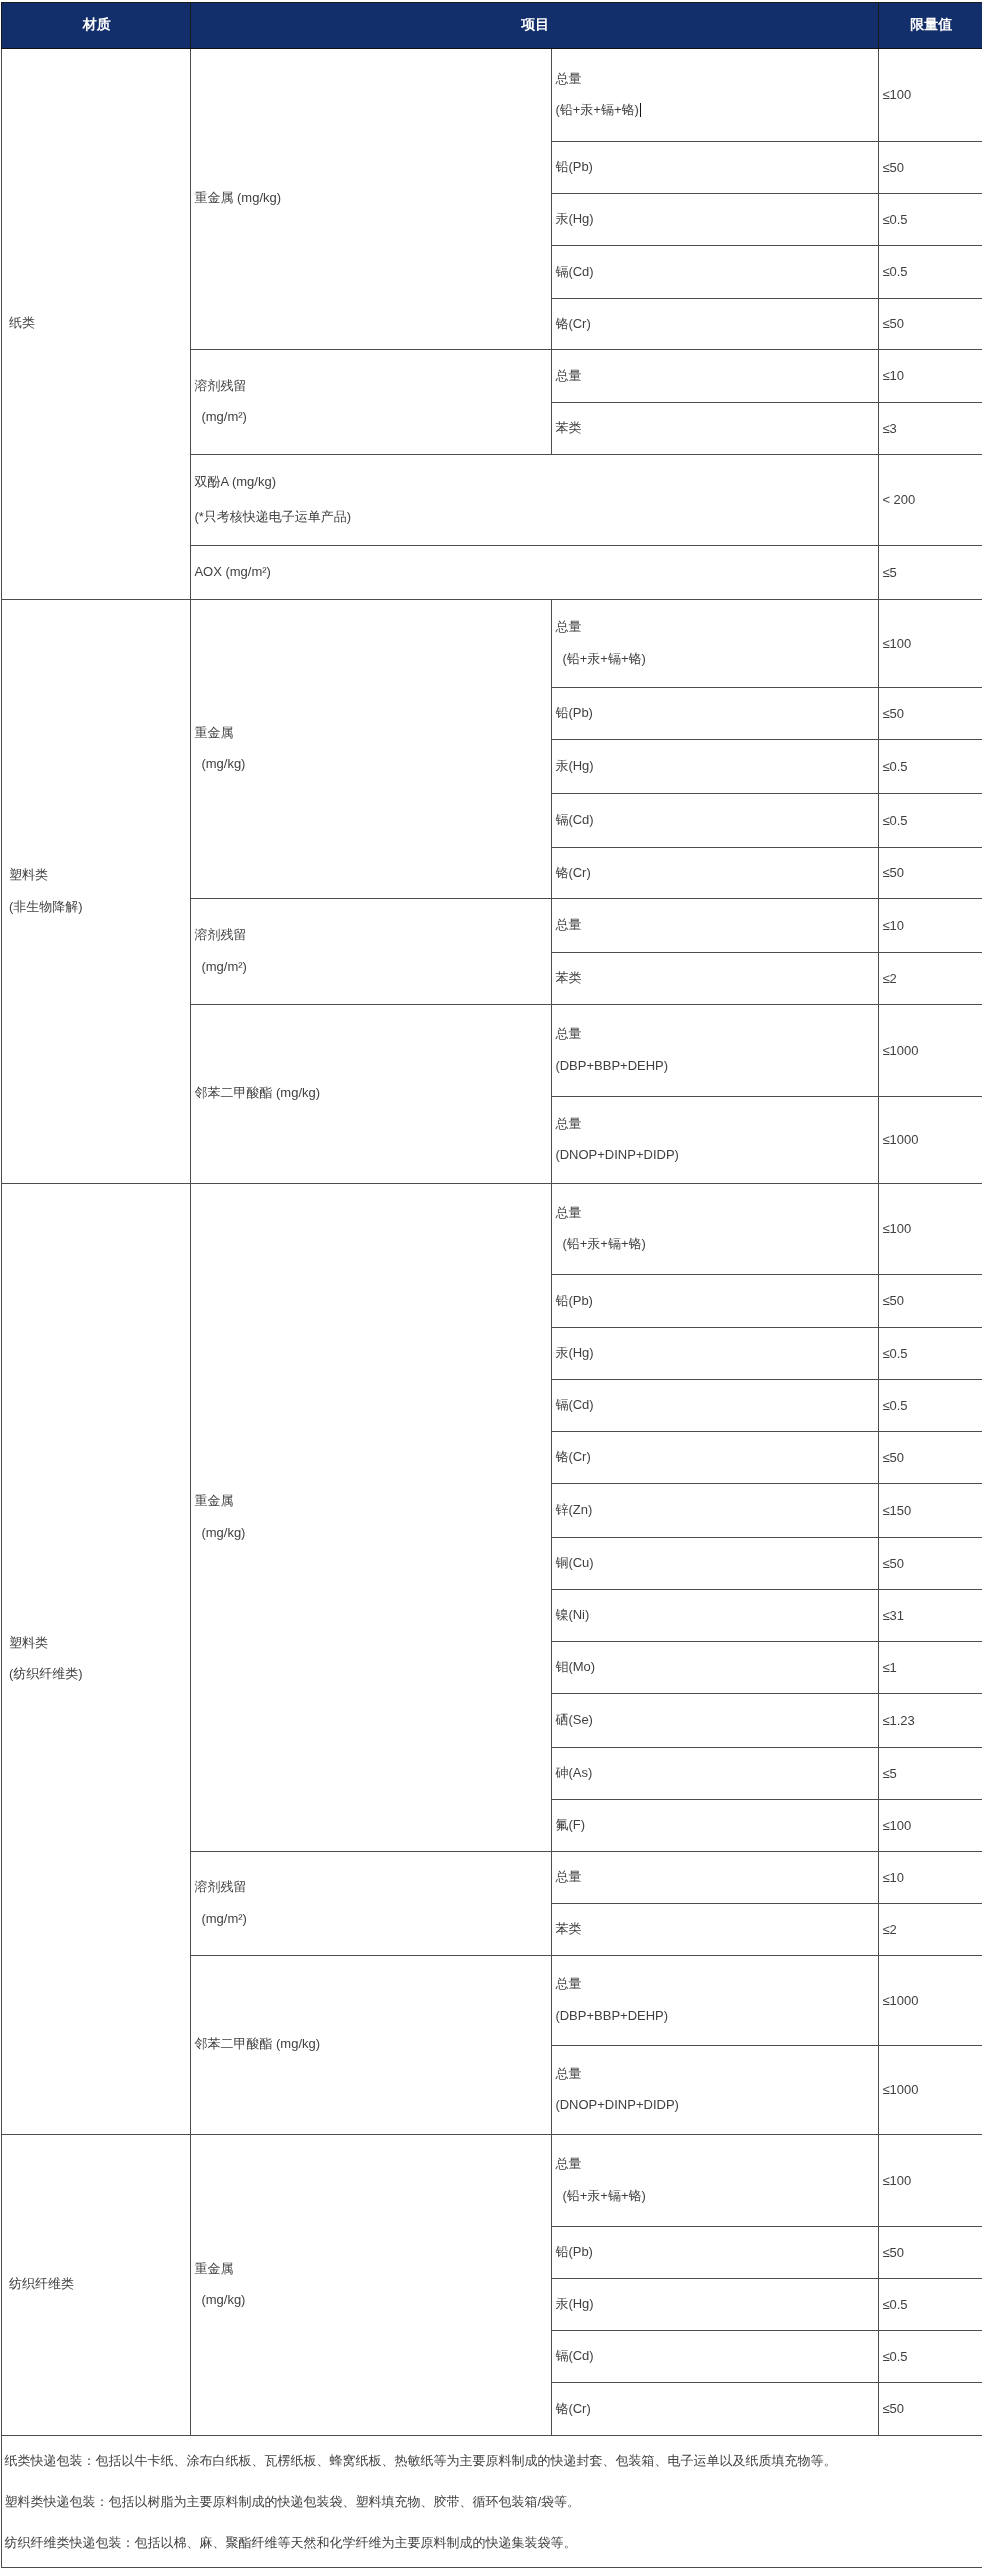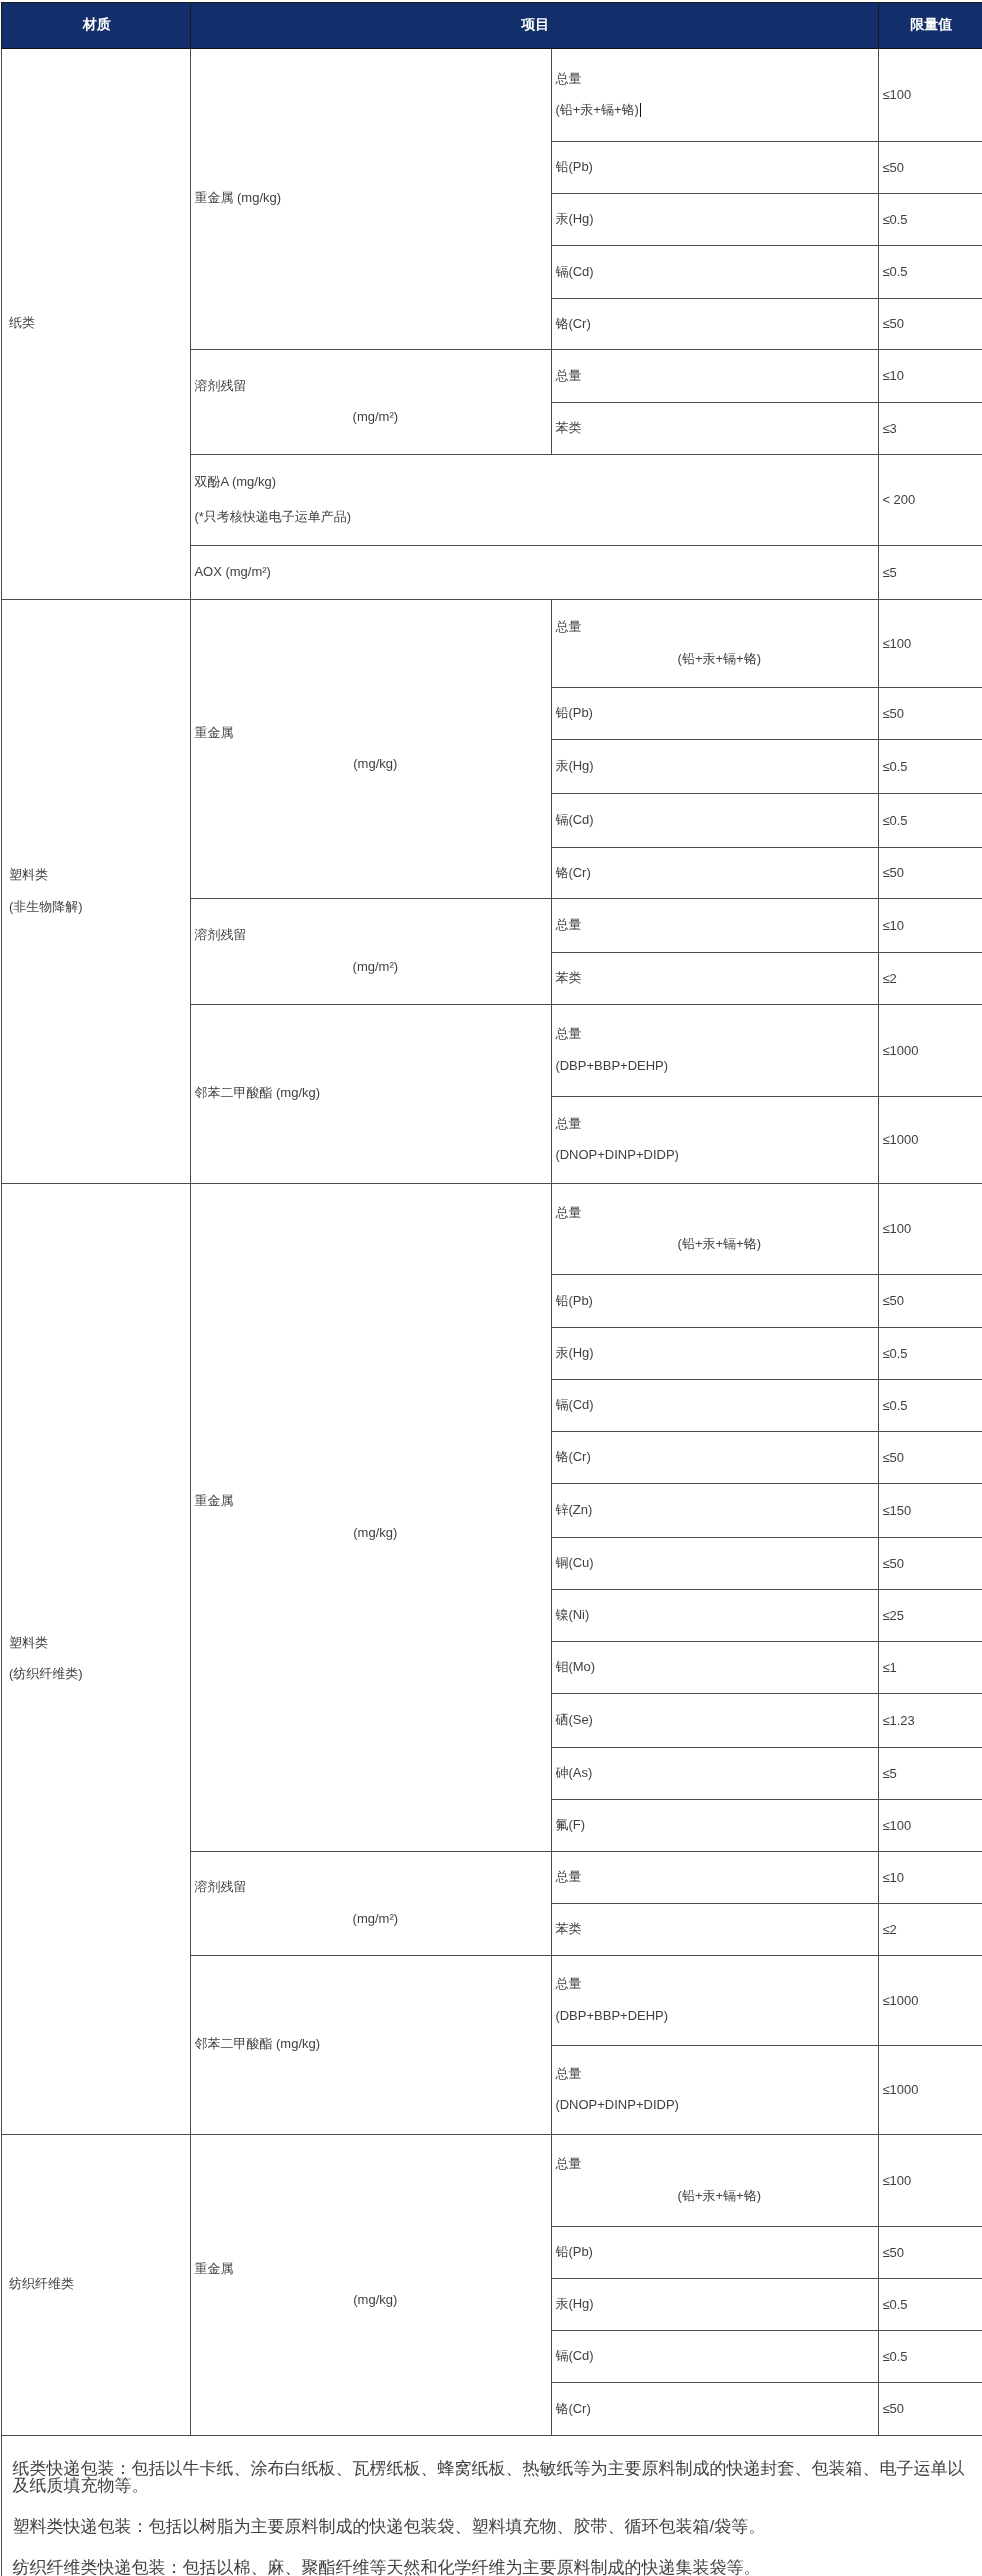--- a/index.html
+++ b/index.html
@@ -10,25 +10,25 @@
   th,td{border:0.9px solid #4d4d4d;font-size:13px;vertical-align:middle;
     text-align:left;padding:0 1.7px 0 3.5px;overflow:hidden;}
   th{background:#122f6b;color:#ffffff;font-weight:bold;text-align:center;
     height:45px;font-size:14px;border:0.9px solid #1a1a1a;border-bottom:1.7px solid #111;}
   tr.st>td{border-top:1.7px solid #2b2b2b;}   
   tr.gt>td{border-top:1.7px solid #3a3a3a;}   
   td.mat{padding-left:7px;}
   .l{line-height:16.6px;}
   .l + .l{margin-top:15px;}
   .l2 .l + .l{margin-top:18.3px;}
-  .ind{padding-left:7px;text-align:center;}
+  .ind{padding-left:7px;}
   .caret{display:inline-block;width:1.7px;height:14px;background:#111;
     vertical-align:-2.6px;margin-left:0.9px;}
   td.notes{vertical-align:top;padding:17.4px 5.2px 15.7px 2.6px;}
-  td.notes p{margin:8px;line-height:16.6px;font-size:17px;}
+  td.notes p{margin:0;line-height:16.6px;font-size:13px;}
   td.notes p + p{margin-top:24.4px;}
 </style>
 </head>
 <body>
 
 <div class="page">
 <table class="limits">
 <colgroup>
         <col style="width:189px">
         <col style="width:361px">
@@ -194,21 +194,21 @@
 <tr style="height:54px">
   <td>锌(Zn)</td>
   <td>≤150</td>
 </tr>
 <tr style="height:52px">
   <td>铜(Cu)</td>
   <td>≤50</td>
 </tr>
 <tr style="height:52px">
   <td>镍(Ni)</td>
-  <td>≤25</td>
+  <td>≤31</td>
 </tr>
 <tr style="height:52px">
   <td>钼(Mo)</td>
   <td>≤1</td>
 </tr>
 <tr style="height:54px">
   <td>硒(Se)</td>
   <td>≤1.23</td>
 </tr>
 <tr style="height:52px">

